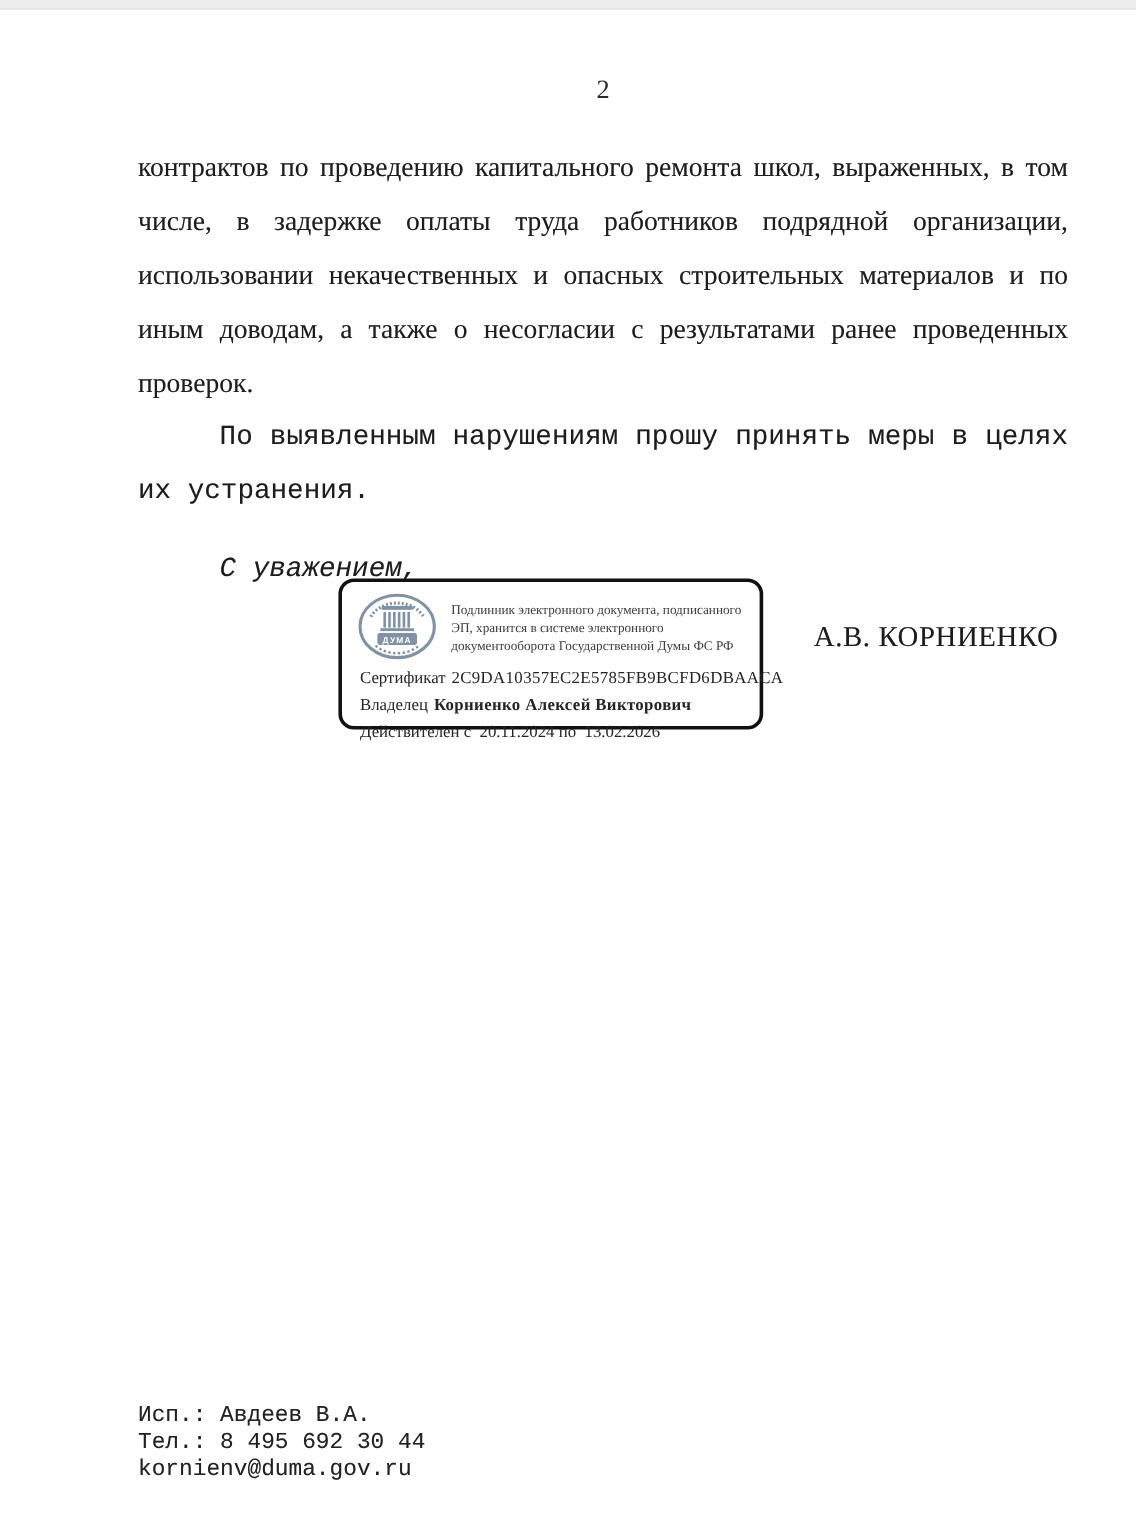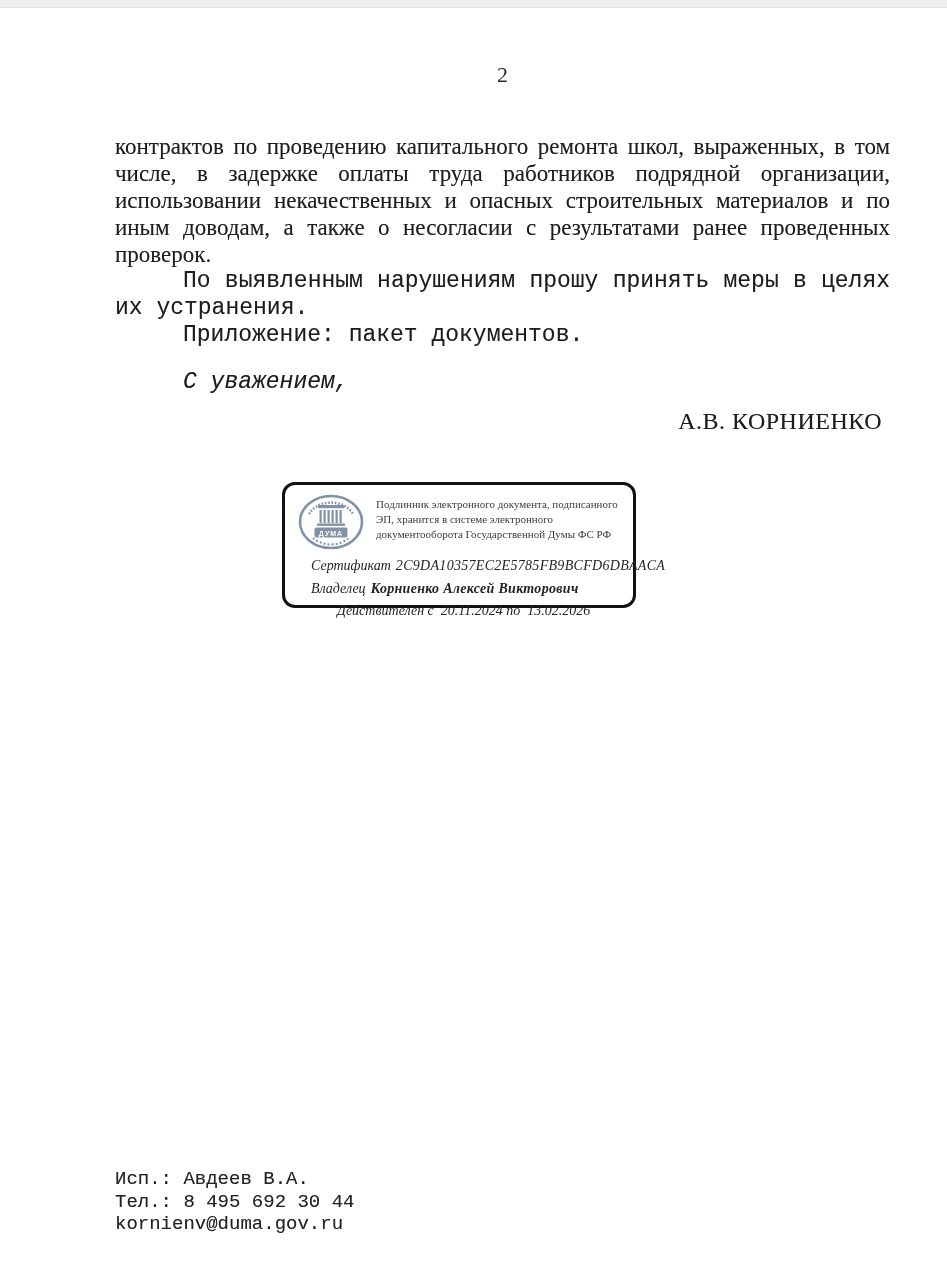--- a/index.html
+++ b/index.html
@@ -27,24 +27,23 @@
     text-align: center;
     font-size: 22px;
     color: #2a2a2a;
   }
   .body-text {
     position: absolute;
     top: 117px;
     left: 115px;
     width: 775px;
     font-size: 23px;
-    line-height: 27px;
+    line-height: 45px;
     text-align: justify;
     text-shadow: 0 0 0.5px rgba(0,0,0,0.35);
-    margin-top: 16px;
   }
   .body-text p { margin: 0; }
   .indent { text-indent: 68px; font-family: Liberation Mono, monospace; }
   .closing {
     font-style: italic;
     margin-top: 20px !important;
   }
   .signature {
     margin-top: 12px !important;
     text-align: right;
@@ -61,43 +60,42 @@
     width: 354px;
     height: 126px;
     box-sizing: border-box;
     border: 3.5px solid #111111;
     border-radius: 13px;
     background: #ffffff;
     color: #2b2b2b;
   }
   .stamp-top {
     display: flex;
-    align-items: flex-start;
+    align-items: center;
     padding: 9px 8px 2px 12px;
   }
   .emblem { flex: 0 0 auto; }
   .stamp-header {
     margin-left: 11px;
     padding-top: 3px;
     font-size: 11px;
     line-height: 15px;
     color: #3c3c3c;
     white-space: nowrap;
   }
   .stamp-rows {
-    padding: 1px 6px 0 26px;
+    padding: 1px 6px 0 15px;
     font-size: 14px;
     line-height: 22.5px;
     white-space: nowrap;
     color: #242424;
-    font-style: italic;
   }
   .cert-value { margin-left: 5px; letter-spacing: 0.3px; }
   .owner-name { margin-left: 5px; letter-spacing: 0.3px; }
-  .validity { white-space: pre; margin-left: 26px; }
+  .validity { white-space: pre; }
   .footer {
     position: absolute;
     left: 115px;
     top: 1168px;
     font-size: 19px;
     line-height: 22.5px;
     color: #222222;
     text-shadow: 0 0 0.4px rgba(0,0,0,0.3);
     font-family: Liberation Mono, monospace;
   }
@@ -107,21 +105,20 @@
 
 <div class="page">
 
   <div class="scan-strip"></div>
 
   <div class="page-number">2</div>
 
   <div class="body-text">
     <p>контрактов по проведению капитального ремонта школ, выраженных, в том числе, в задержке оплаты труда работников подрядной организации, использовании некачественных и опасных строительных материалов и по иным доводам, а также о несогласии с результатами ранее проведенных проверок.</p>
     <p class="indent">По выявленным нарушениям прошу принять меры в целях их устранения.</p>
-    <p class="indent">Приложение: пакет документов.</p>
     <p class="indent closing">С уважением,</p>
     <p class="signature">А.В. КОРНИЕНКО</p>
   </div>
 
   <div class="stamp">
     <div class="stamp-top">
       <svg class="emblem" width="68" height="58" viewBox="0 0 68 58" xmlns="http://www.w3.org/2000/svg">
         <ellipse cx="34" cy="28" rx="31" ry="26" fill="none" stroke="#8292a6" stroke-width="2.6"></ellipse>
         <path d="M 12 20 A 24 19 0 0 1 56 20" fill="none" stroke="#8292a6" stroke-width="2.6" stroke-dasharray="1.6,1.7"></path>
         <path d="M 16 44 A 24 19 0 0 0 52 44" fill="none" stroke="#8292a6" stroke-width="2" stroke-dasharray="2,2"></path>

